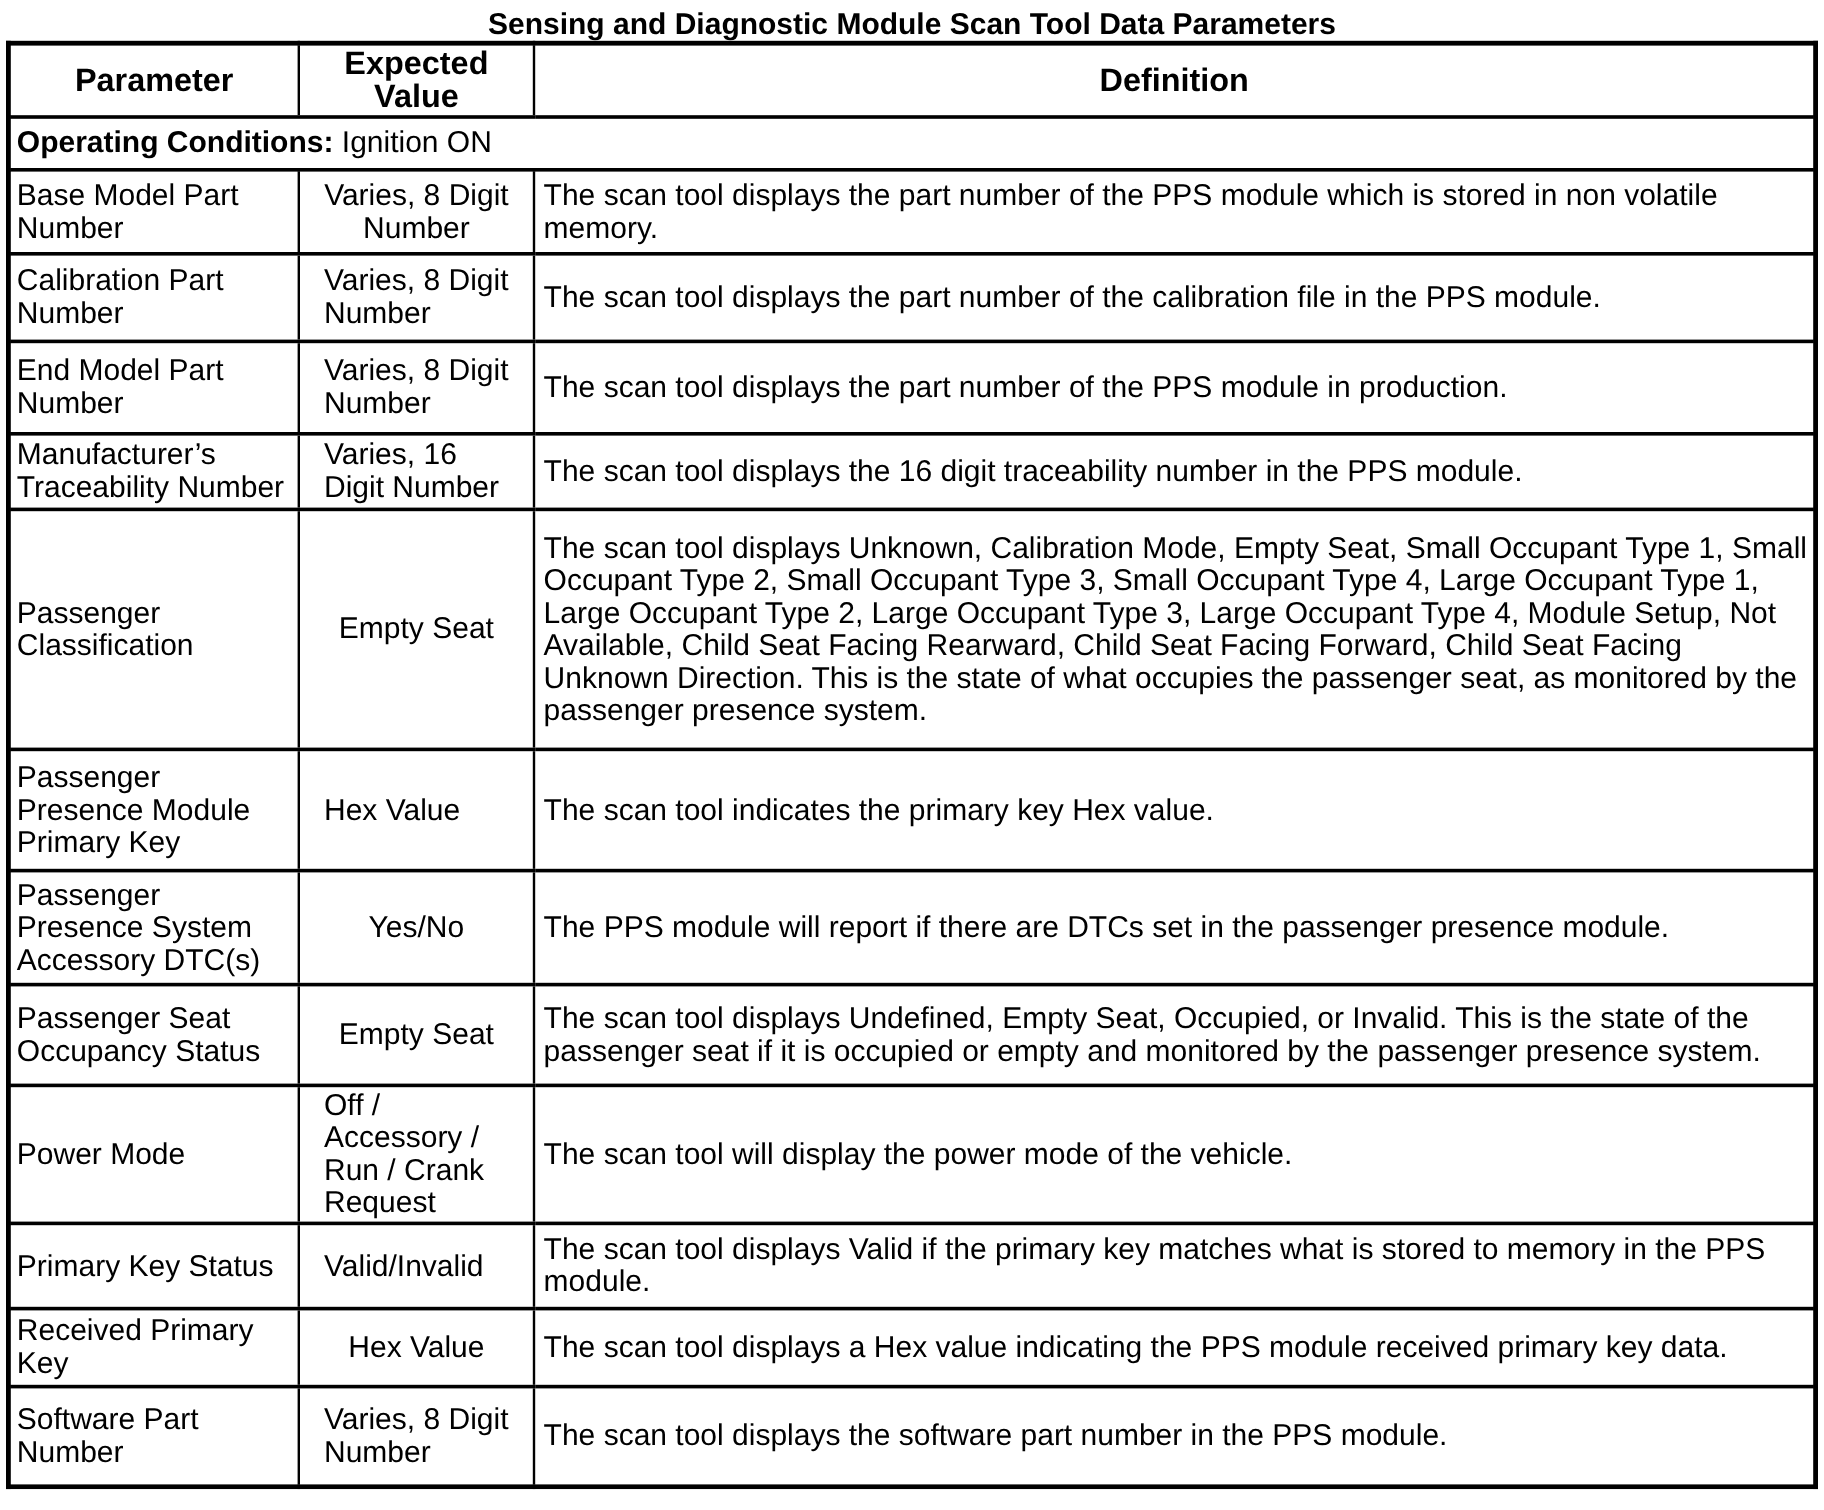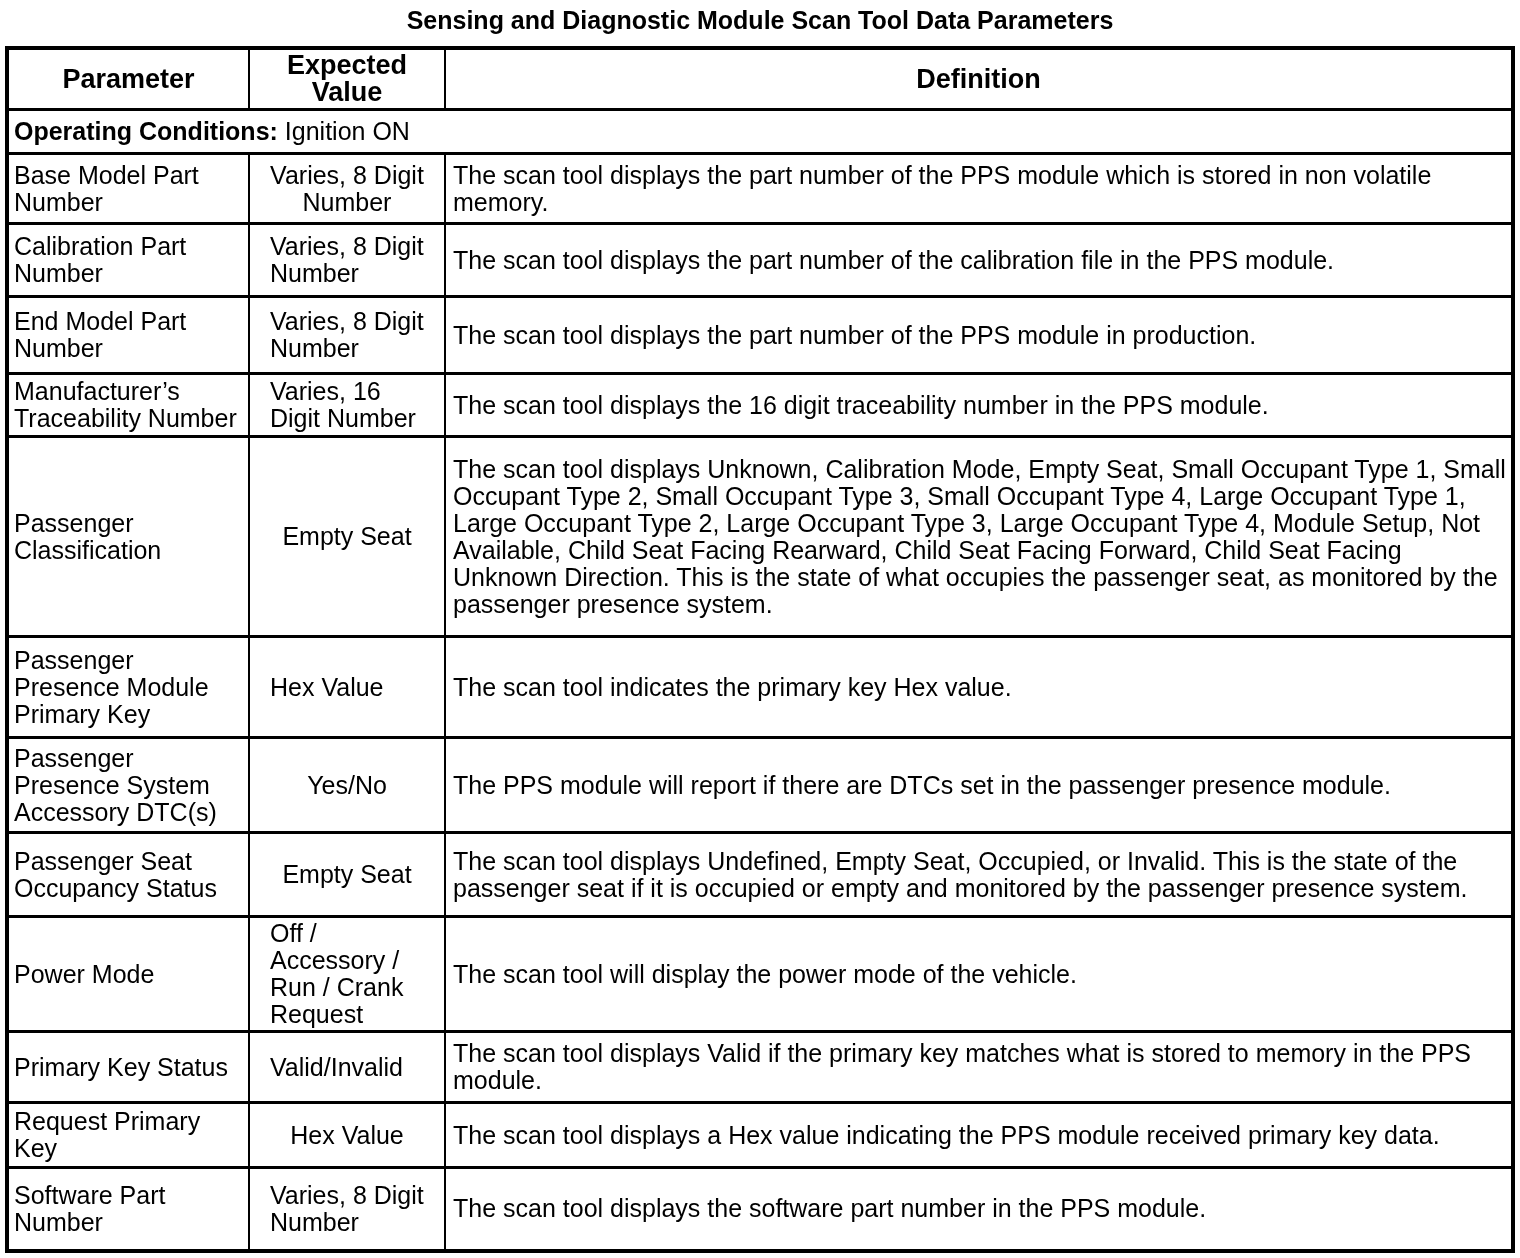--- a/index.html
+++ b/index.html
@@ -10,21 +10,21 @@
     color: #000000;
     font-family: "Liberation Sans", sans-serif;
     font-size: 25px;
     line-height: 27px;
   }
   .page { width: 1520px; }
   .doc-title {
     font-weight: bold;
     font-size: 25px;
     text-align: center;
-    margin: 7px 0 12px 0;
+    margin: 7px 0 0 0;
   }
   table.data-table {
     border-collapse: collapse;
     table-layout: fixed;
     width: 1510px;
     margin-left: 5px;
     border: 4px solid #000;
   }
   col.c1 { width: 242px; }
   col.c2 { width: 196px; }
@@ -133,21 +133,21 @@
       <td class="d">The scan tool will display the power mode of the vehicle.</td>
     </tr>
 
     <tr style="height:71px">
       <td class="p">Primary Key Status</td>
       <td class="e lft">Valid/Invalid</td>
       <td class="d">The scan tool displays Valid if the primary key matches what is stored to memory in the PPS module.</td>
     </tr>
 
     <tr style="height:65px">
-      <td class="p">Request Primary Key</td>
+      <td class="p">Received Primary Key</td>
       <td class="e ctr">Hex Value</td>
       <td class="d">The scan tool displays a Hex value indicating the PPS module received primary key data.</td>
     </tr>
 
     <tr style="height:83px">
       <td class="p">Software Part Number</td>
       <td class="e lft">Varies, 8 Digit Number</td>
       <td class="d">The scan tool displays the software part number in the PPS module.</td>
     </tr>
 

